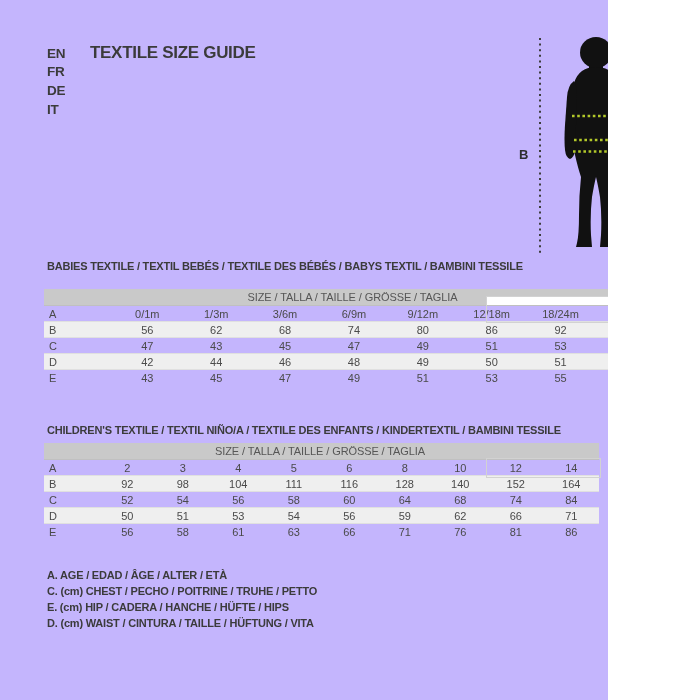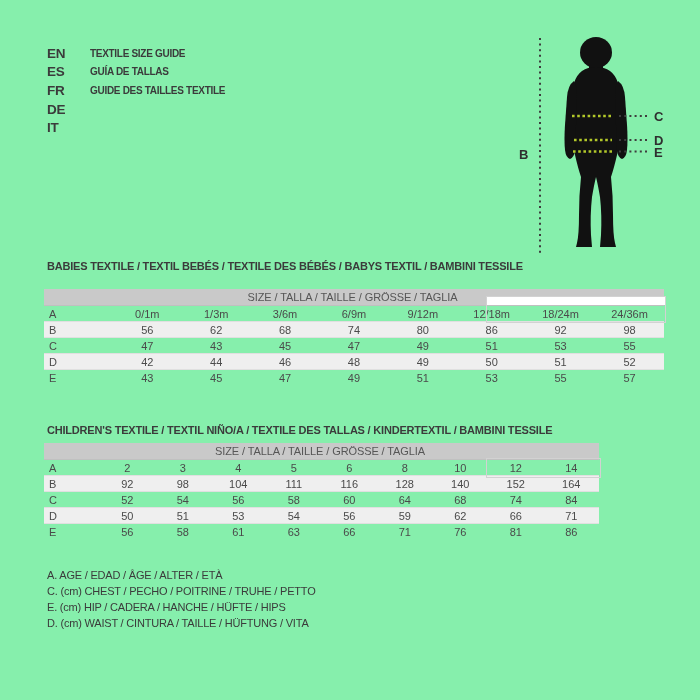--- a/index.html
+++ b/index.html
@@ -1,25 +1,25 @@
 <!DOCTYPE html>
 <html style="--accent: #b2c82a; --silhouette: #111111; --header_bg: #c9c9c9; --row_alt: #efefef; --text: #4a4a4a; --title_text: #3b3b3b; --border: #e0e0e0; --highlight_border: #d2d2d2; --measure_line: #3d3d3d;"><head>
 <meta charset="utf-8">
 <style>
   html,body{margin:0;padding:0;background:#ffffff;}
   .canvas{
-    position:relative;width:700px;height:700px;background:#86efac;overflow:hidden;
+    position:relative;width:608px;height:700px;background:#c4b5fd;overflow:hidden;
     font-family:"Liberation Sans", sans-serif;color:var(--text,#4a4a4a);
   }
 
   
   .lang-block{position:absolute;left:47px;top:44px;}
   .lang-row{display:flex;height:18.6px;align-items:center;}
   .lang-code{width:43px;font-size:13.5px;font-weight:700;letter-spacing:-0.3px;color:var(--title_text,#3b3b3b);}
-  .lang-title{font-size:10px;font-weight:700;letter-spacing:-0.3px;color:var(--title_text,#3b3b3b);white-space:nowrap;}
+  .lang-title{font-size:17px;font-weight:700;letter-spacing:-0.3px;color:var(--title_text,#3b3b3b);white-space:nowrap;}
 
   
   .figure-region{position:absolute;left:515px;top:25px;width:170px;height:236px;}
 
   
   .tbl-title{
     position:absolute;left:47px;font-size:11px;font-weight:700;letter-spacing:-0.2px;
     color:var(--title_text,#3b3b3b);white-space:nowrap;
   }
   #babies-title{top:260px;}
@@ -46,40 +46,35 @@
 
   
   .white-patch{position:absolute;background:#ffffff;z-index:2;}
   #babies-patch{left:487px;top:297px;width:178px;height:8px;}
   .hl-box{position:absolute;border:1px solid var(--highlight_border,#d2d2d2);background:transparent;z-index:3;}
   #babies-hl{left:486px;top:296px;width:178px;height:25px;}
   #children-hl{left:486px;top:458px;width:113px;height:18px;}
 
   
   .legend-block{position:absolute;left:47px;top:567px;}
-  .legend-line{font-size:11px;font-weight:400;letter-spacing:-0.2px;line-height:16px;
+  .legend-line{font-size:11px;font-weight:700;letter-spacing:-0.2px;line-height:16px;
     color:var(--title_text,#3b3b3b);white-space:nowrap;}
 </style>
 </head>
 <body>
 
 <div class="canvas">
 
   <div class="lang-block">
       <div class="lang-row">
         <span class="lang-code">EN</span>
         <span class="lang-title">TEXTILE SIZE GUIDE</span>
       </div>
       <div class="lang-row">
-        <span class="lang-code">ES</span>
-        <span class="lang-title">GUÍA DE TALLAS</span>
-      </div>
-      <div class="lang-row">
         <span class="lang-code">FR</span>
-        <span class="lang-title">GUIDE DES TAILLES TEXTILE</span>
       </div>
       <div class="lang-row">
         <span class="lang-code">DE</span>
       </div>
       <div class="lang-row">
         <span class="lang-code">IT</span>
       </div>
     </div>
 
   <div class="figure-region">
@@ -180,21 +175,21 @@
           <td>51</td>
           <td>53</td>
           <td>55</td>
           <td>57</td>
         </tr>
       </tbody>
     </table>
   <div class="white-patch" id="babies-patch"></div>
   <div class="hl-box" id="babies-hl"></div>
 
-  <div class="tbl-title" id="children-title">CHILDREN'S TEXTILE / TEXTIL NIÑO/A / TEXTILE DES TALLAS / KINDERTEXTIL / BAMBINI TESSILE</div>
+  <div class="tbl-title" id="children-title">CHILDREN'S TEXTILE / TEXTIL NIÑO/A / TEXTILE DES ENFANTS / KINDERTEXTIL / BAMBINI TESSILE</div>
   <table class="size-table" id="children-table">
       <thead>
         <tr>
           <th class="hdr" colspan="10">SIZE / TALLA / TAILLE / GRÖSSE / TAGLIA</th>
         </tr>
       </thead>
       <tbody>
         <tr>
           <th class="rowlab">A</th>
           <td>2</td>

